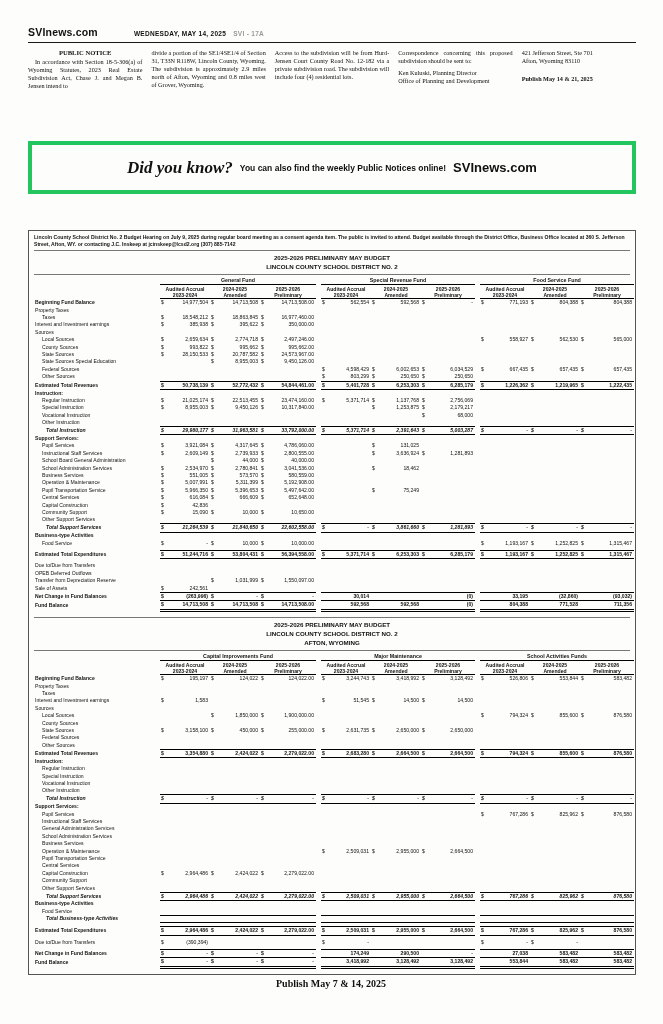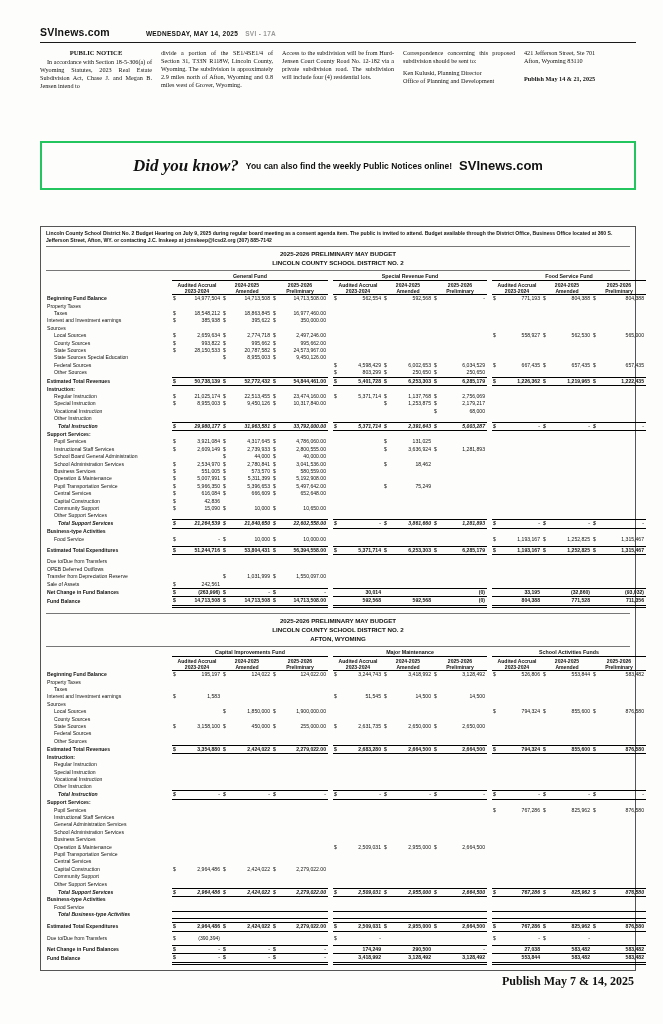--- a/index.html
+++ b/index.html
@@ -1,33 +1,33 @@
 <!DOCTYPE html>
 <html><head>
 <meta charset="utf-8">
 <style>
   html,body{margin:0;padding:0;background:#ffffff;}
   .page{width:663px;height:1024px;background:#fdfdfb;position:relative;box-sizing:border-box;
-        padding:26px 27px 0 40px;overflow:hidden;color:#111;
+        padding:26px 27px 0 28px;overflow:hidden;color:#111;
         font-family:"Liberation Serif",serif;}
   
   .masthead{display:flex;align-items:baseline;border-bottom:1px solid #1a1a1a;padding-bottom:4px;}
   .site{font-family:"Liberation Sans",sans-serif;font-weight:bold;font-size:10.5px;letter-spacing:.2px;}
   .dateline{font-family:"Liberation Sans",sans-serif;font-weight:bold;font-size:6.5px;margin-left:36px;letter-spacing:.3px;}
   .pageref{font-family:"Liberation Sans",sans-serif;font-weight:bold;font-size:6.5px;color:#999;margin-left:7px;letter-spacing:.3px;}
   
   .notice{display:flex;gap:9px;margin-top:6px;min-height:84px;}
   .ncol{flex:1;font-size:6.2px;line-height:1.28;text-align:justify;}
   .nhead{text-align:center;font-weight:bold;font-size:6.6px;margin:0 0 1px 0;}
   .npara{margin:0 0 4px 0;}
   .indent{text-indent:7px;}
   .addr{text-align:left;margin:0;}
   .publish1{font-weight:bold;margin-top:10px;text-align:left;}
   
-  .banner{border:2px solid #22c55e;margin-top:8px;height:45px;display:flex;align-items:center;justify-content:center;gap:7px;}
+  .banner{border:4px solid #22c55e;margin-top:8px;height:45px;display:flex;align-items:center;justify-content:center;gap:7px;}
   .b-lead{font-style:italic;font-weight:bold;font-size:17px;font-family:"Liberation Serif",serif;}
   .b-text{font-size:8.5px;font-weight:bold;font-family:Liberation Sans, sans-serif;}
   .b-site{font-size:13px;font-weight:bold;font-family:"Liberation Sans",sans-serif;}
   
   .budget-wrap{border:1px solid #555;margin-top:36px;padding:3px 5px 5px;font-family:"Liberation Sans",sans-serif;}
   .intro{font-size:5.1px;font-weight:bold;line-height:1.35;padding-bottom:2px;border-bottom:1px solid #777;}
   .tbl-title{text-align:center;font-weight:bold;font-size:6.2px;line-height:1.45;padding:3px 0 2px;border-bottom:1px solid #777;}
   .tbl-title.t2{margin-top:5px;border-top:1px solid #777;}
   table.budget{border-collapse:collapse;width:100%;table-layout:fixed;margin-top:1px;}
   .budget th,.budget td{padding:0 1px;font-size:5.1px;overflow:hidden;white-space:nowrap;}
@@ -41,21 +41,21 @@
   .budget td.gap{padding:0;}
   tr.r-sec td.lbl{font-weight:bold;}
   tr.r-it td.lbl{padding-left:8px;}
   tr.r-tot td.lbl{font-weight:bold;font-style:italic;padding-left:12px;}
   tr.r-tot td.num{font-weight:bold;font-style:italic;border-top:1px solid #000;border-bottom:1px solid #000;}
   tr.r-gr td.lbl{font-weight:bold;}
   tr.r-gr td.num{font-weight:bold;border-top:1px solid #000;border-bottom:1px solid #000;}
   tr.r-fin td.lbl{font-weight:bold;}
   tr.r-fin td.num{font-weight:bold;border-bottom:3px double #000;}
   tr.r-sp td{border:none !important;height:3px;line-height:3px;padding:0;font-size:1px;}
-  .publish2{text-align:right;font-weight:bold;font-size:12px;font-family:"Liberation Serif",serif;margin-top:3px;padding-right:2px;}
+  .publish2{text-align:center;font-weight:bold;font-size:10px;font-family:"Liberation Serif",serif;margin-top:3px;padding-right:2px;}
 </style>
 </head>
 <body>
 
 <div class="page">
 
   <div class="masthead">
     <span class="site">SVInews.com</span>
     <span class="dateline">WEDNESDAY, MAY 14, 2025</span>
     <span class="pageref">SVI - 17A</span>

